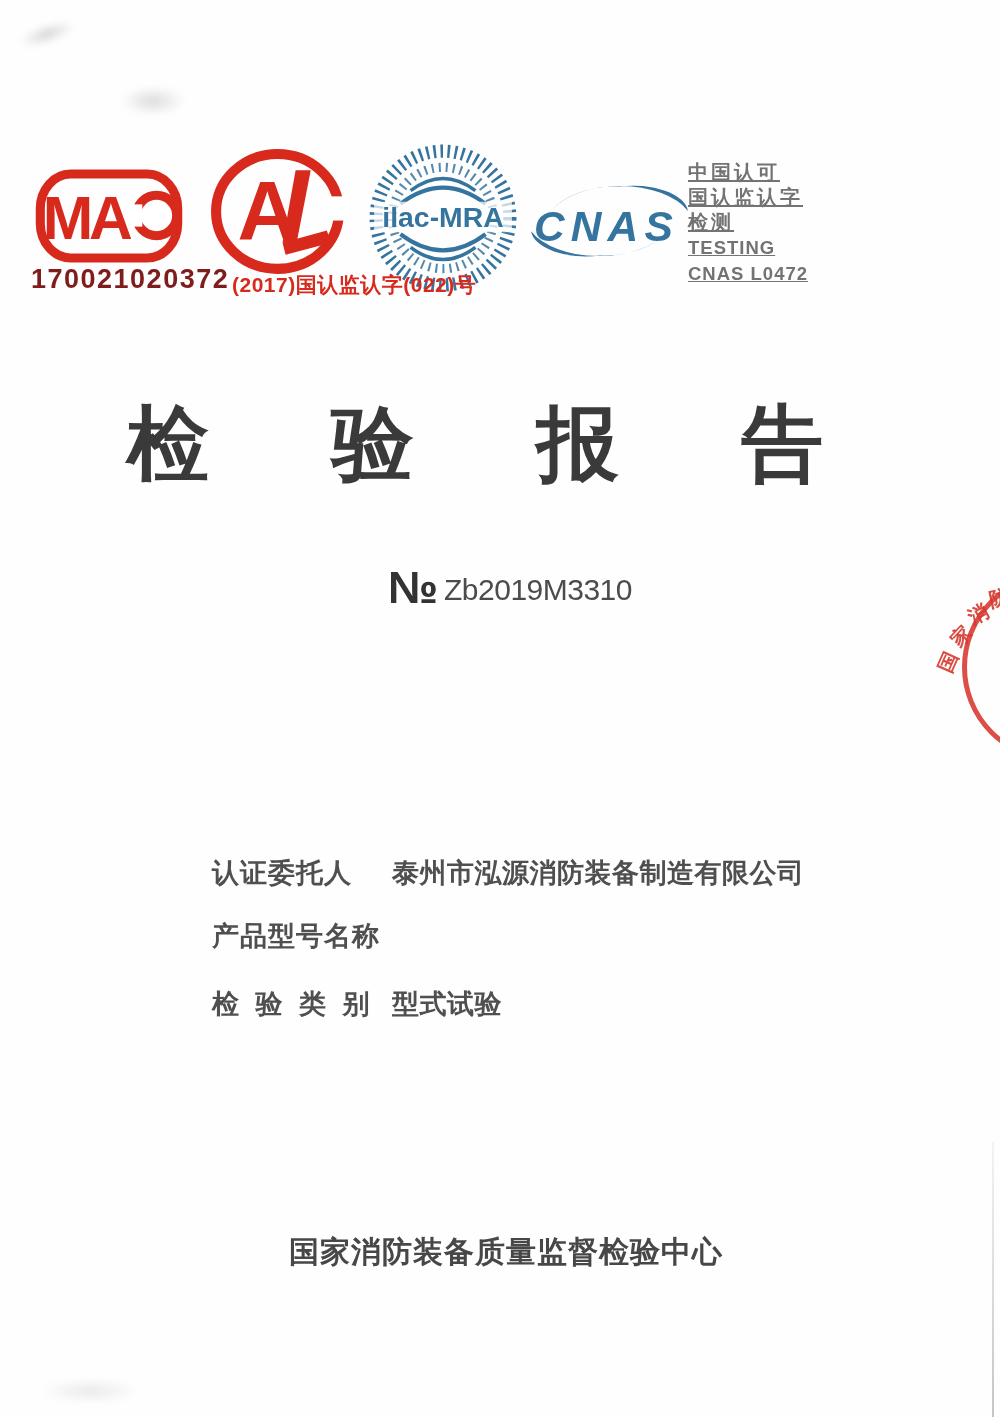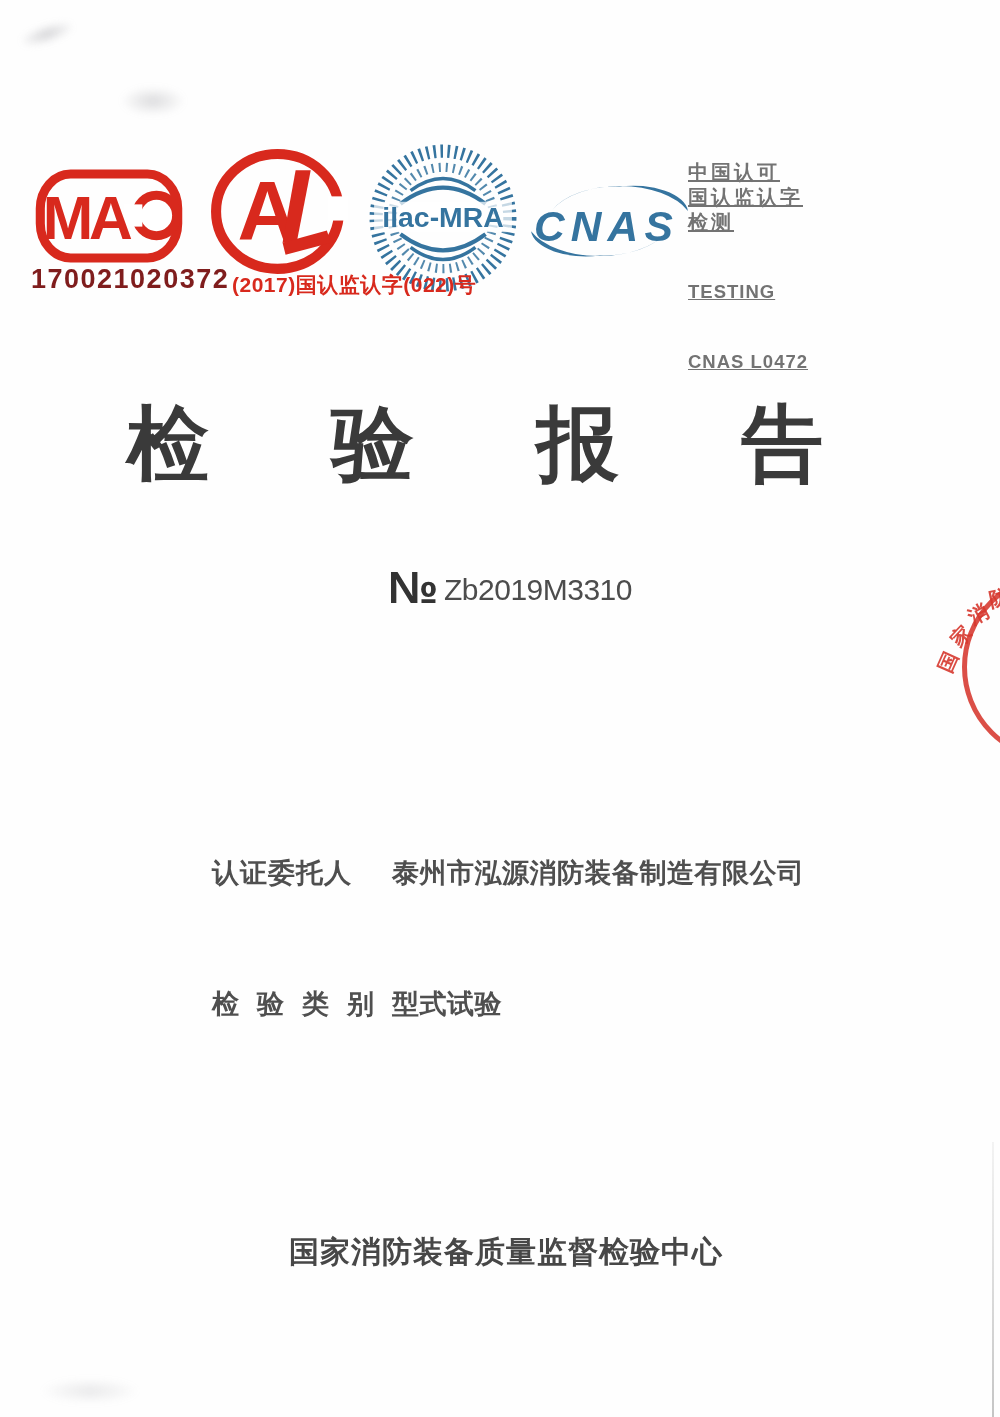--- a/index.html
+++ b/index.html
@@ -28,21 +28,21 @@
   .reg-text{
     position:absolute;left:196px;top:271px;
     font-size:21px;font-weight:700;letter-spacing:.5px;
     color:#d8291d;white-space:nowrap;margin-left:36px;
   }
   .cnas-text{
     position:absolute;left:688px;top:160px;
     color:#737373;font-weight:700;line-height:25px;text-decoration:underline;
   }
   .cnas-text .zh{font-size:20px;letter-spacing:3px;}
-  .cnas-text .en{font-size:18.5px;letter-spacing:1px;line-height:26px;margin-top:44px;}
+  .cnas-text .en{font-size:18.5px;letter-spacing:1px;line-height:26px;}
 
   
   .report-title{
     position:absolute;left:0;right:0;top:398px;
     text-align:center;
     font-size:82px;line-height:92px;font-weight:700;
     color:#3a3a3a;letter-spacing:50px;
     white-space:nowrap;
   }
   
@@ -76,21 +76,21 @@
   .stamp-char.c2{left:46px;top:32px;transform:rotate(-29deg);}
   .stamp-char.c3{left:67px;top:16px;transform:rotate(-12deg);}
 
   
   .field-row{
     position:absolute;left:212px;display:flex;align-items:center;
     font-size:27px;color:#4f4f4f;font-weight:600;
   }
   .field-row.r0{top:855px;}
   .field-row.r1{top:918px;}
-  .field-row.r2{top:986px;}
+  .field-row.r2{top:986px;font-family:Liberation Serif, serif;}
   .field-label{flex:none;width:180px;white-space:pre;letter-spacing:1px;}
   .field-value{white-space:nowrap;letter-spacing:.5px;}
 
   
   .footer-org{
     position:absolute;left:0;right:0;top:1232px;
     text-align:center;font-size:30px;font-weight:700;
     letter-spacing:1px;color:#474747;white-space:nowrap;margin-left:12px;
   }
 
@@ -182,20 +182,21 @@
     <span class="stamp-char c1">家</span>
     <span class="stamp-char c2">消</span>
     <span class="stamp-char c3">防</span>
   </div>
 
   <div class="field-row r0">
     <span class="field-label">认证委托人</span>
     <span class="field-value">泰州市泓源消防装备制造有限公司</span>
   </div>
   <div class="field-row r1">
+    <span class="field-label">产品型号名称</span>
   </div>
   <div class="field-row r2">
     <span class="field-label">检  验  类  别</span>
     <span class="field-value">型式试验</span>
   </div>
 
   <div class="footer-org">国家消防装备质量监督检验中心</div>
 
 </div>
 

